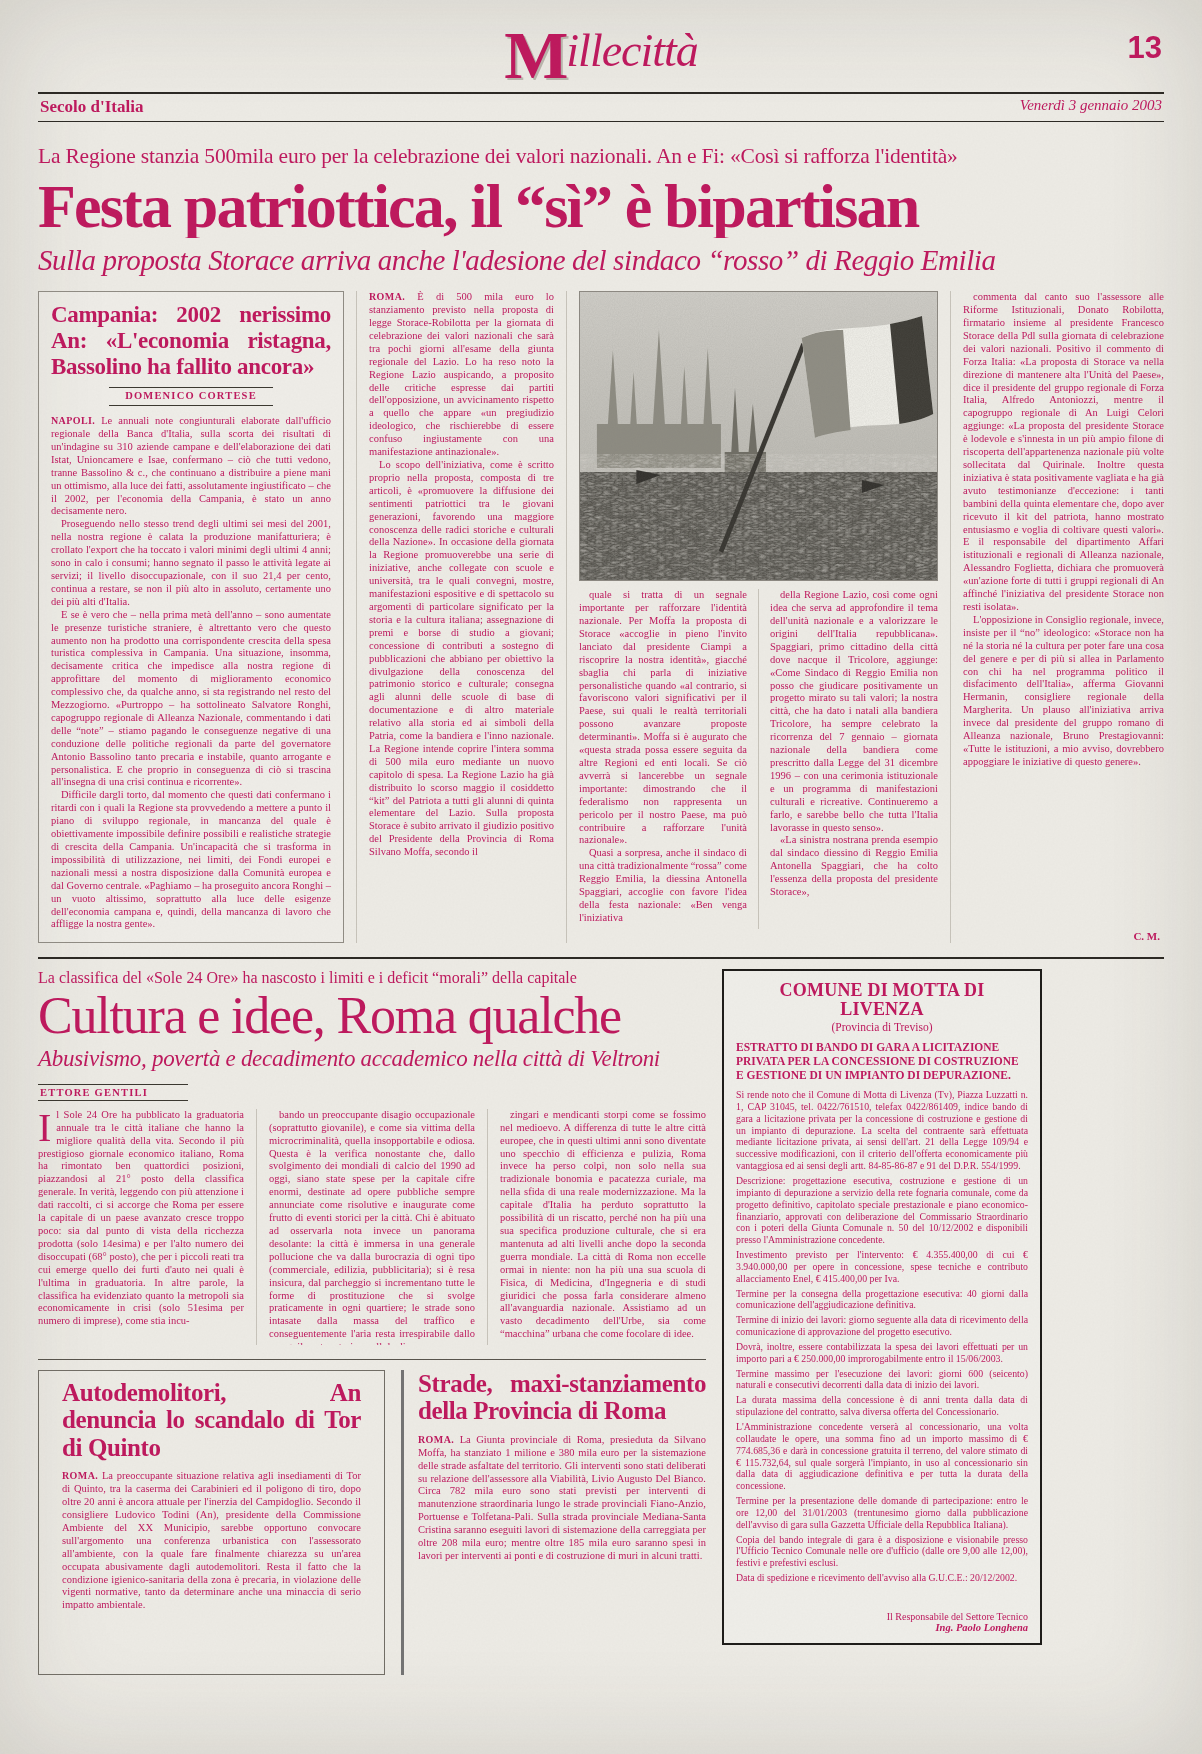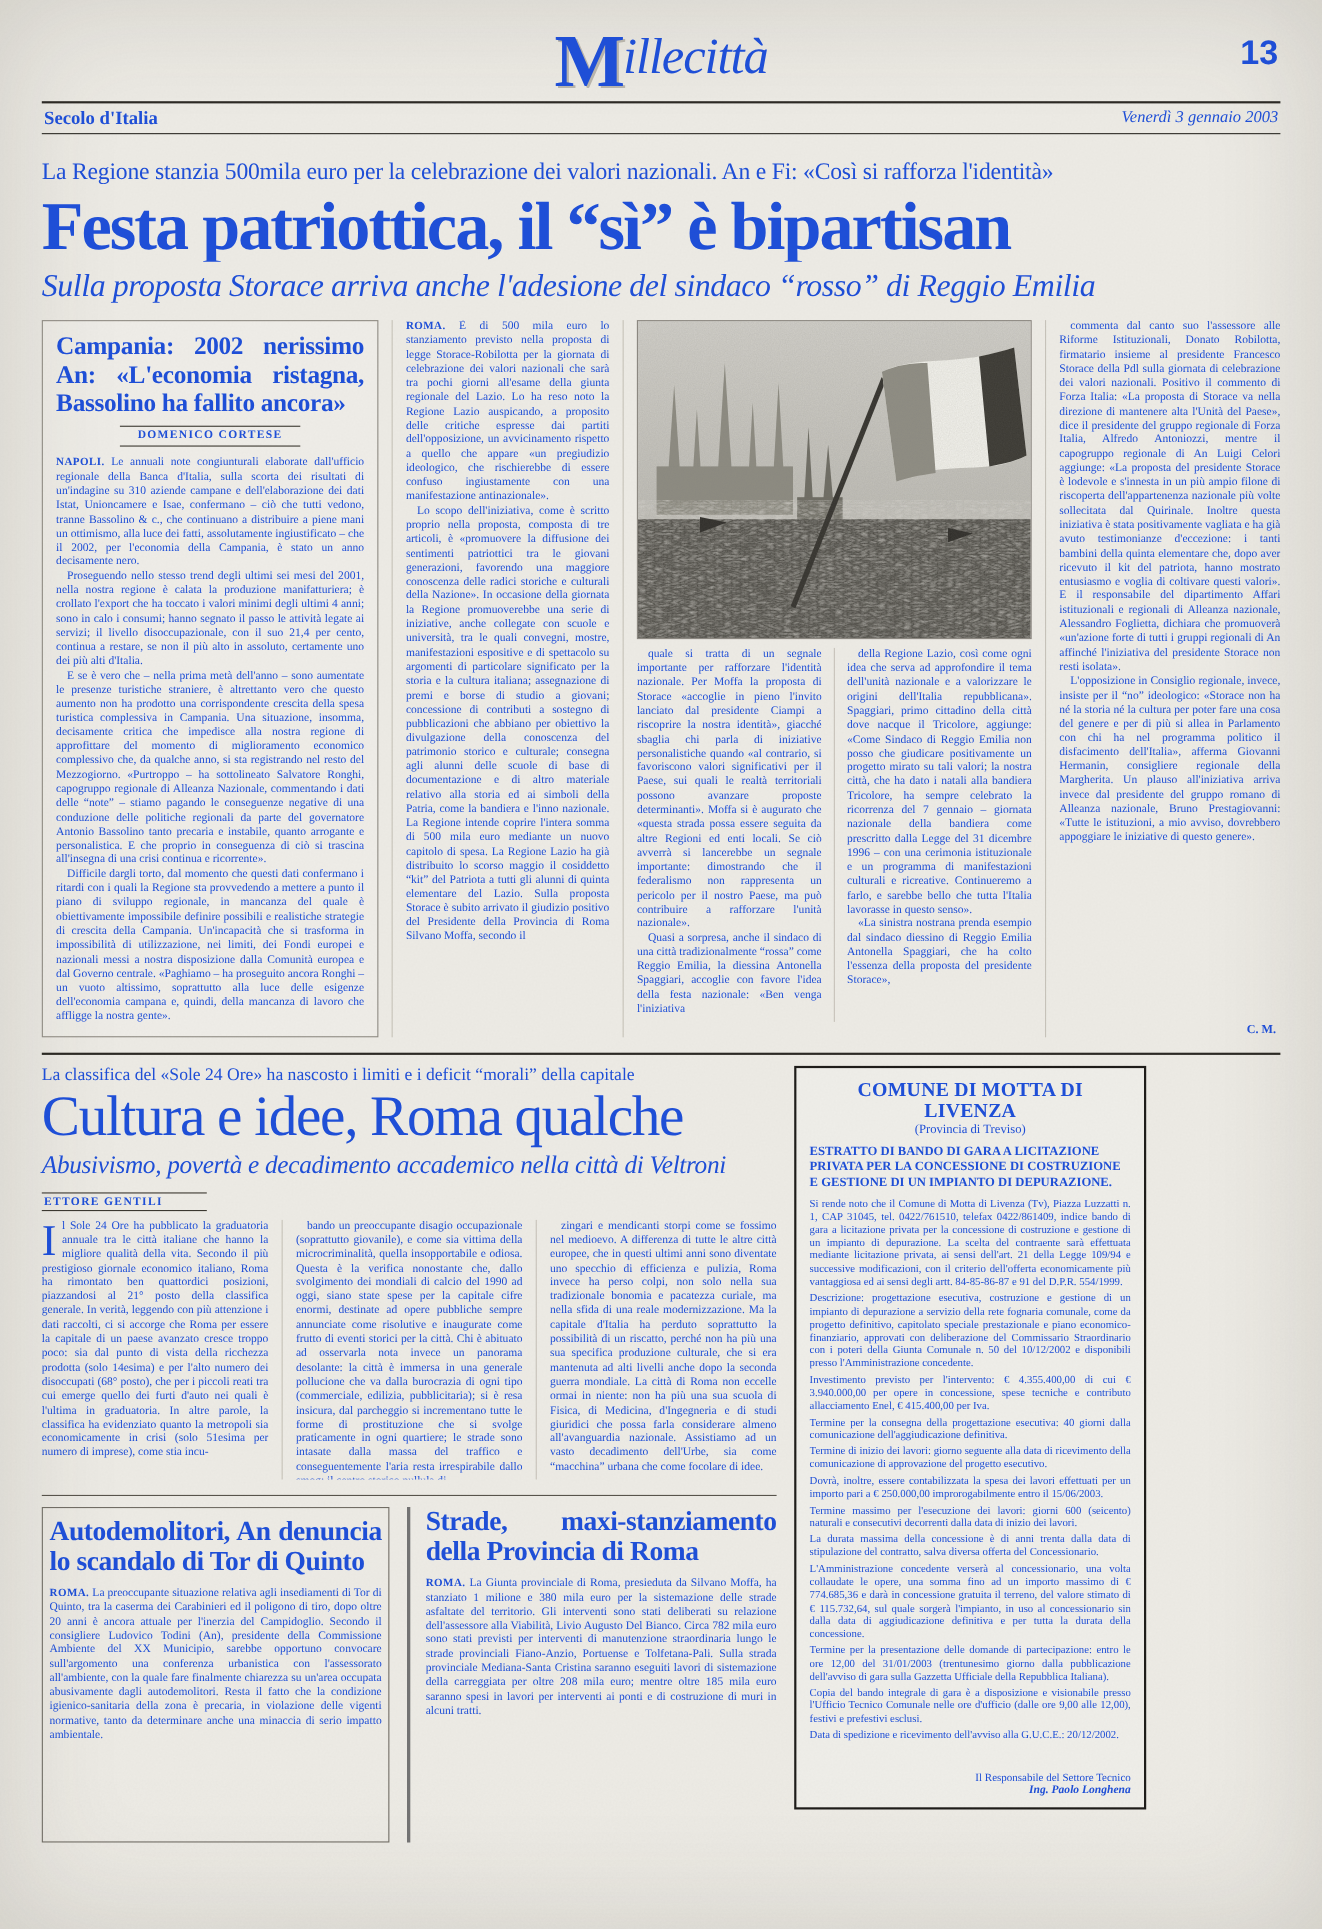--- a/index.html
+++ b/index.html
@@ -1,30 +1,30 @@
 <!DOCTYPE html>
 <html lang="it"><head>
 <meta charset="utf-8">
 <title>Secolo d'Italia — Millecittà — p.13</title>
 <style>
   *{margin:0;padding:0;box-sizing:border-box}
   html,body{background:#77756f}
   .page{position:relative;width:1202px;height:1754px;margin:0 auto;background:#edebe5;
-        color:#1d4ed8;font-family:"Liberation Serif",serif;padding:0 38px;overflow:hidden;
+        color:#be185d;font-family:"Liberation Serif",serif;padding:0 38px;overflow:hidden;
         box-shadow:inset 0 0 110px rgba(60,54,42,.16)}
   .grain{position:absolute;inset:0;width:1202px;height:1754px;opacity:.05;pointer-events:none;z-index:50}
 
   
   .masthead{position:relative;text-align:center;padding-top:24px;height:92px}
   .mast-M{font-size:68px;font-weight:bold;line-height:.8;vertical-align:-12px;
           text-shadow:2px 2px 0 #b9b5ac;letter-spacing:-2px}
   .mast-rest{font-size:46px;font-style:italic;letter-spacing:-1px}
   .page-num{position:absolute;right:2px;top:30px;font-size:31px;font-weight:bold;font-family:"Liberation Sans",sans-serif}
 
-  .dateline{display:flex;justify-content:space-between;align-items:center;
+  .dateline{display:flex;justify-content:space-between;align-items:flex-start;
             border-top:2px solid #2b2残823;border-top:2px solid #2b2823;border-bottom:1px solid #2b2823;
             padding:3px 2px;height:30px}
   .paper-name{font-weight:bold;font-size:17px}
   .paper-date{font-style:italic;font-size:15px}
 
   
   .kicker{margin-top:22px;font-size:21.5px;white-space:nowrap;overflow:hidden;letter-spacing:-.2px}
   .headline{font-size:62px;font-weight:bold;letter-spacing:-1.8px;line-height:1.02;margin:6px 0 2px;white-space:nowrap;overflow:hidden}
   .deck{font-style:italic;font-size:29px;margin:6px 0 14px;letter-spacing:-.4px}
 
@@ -60,21 +60,21 @@
   .deck2{font-style:italic;font-size:23px;margin:2px 0 10px;letter-spacing:-.3px}
   .byline2{margin:0 0 8px}
   .byline2 span{display:inline-block;border-top:1px solid #3a372f;border-bottom:1px solid #3a372f;
                 padding:2px 40px 2px 2px;font-weight:bold;font-size:10.5px;letter-spacing:1.2px}
   .cult-cols{display:flex;height:236px}
   .cult-cols>div{flex:1;overflow:hidden}
   .cult-cols>div+div{border-left:1px solid #c7c3ba;padding-left:12px;margin-left:12px}
   .dropcap{float:left;font-size:40px;line-height:.82;padding:3px 5px 0 0}
 
   .bottom-arts{display:flex;margin-top:14px;border-top:1px solid #57534b;padding-top:10px;height:316px}
-  .auto-box{width:316px;flex:none;border:1px solid #716d65;padding:8px 6px;overflow:hidden}
+  .auto-box{width:347px;flex:none;border:1px solid #716d65;padding:8px 23px;overflow:hidden}
   .auto-box h3,.strade h3{font-size:25px;line-height:1.1;letter-spacing:-.4px;margin-bottom:9px}
   .strade{flex:1;margin-left:16px;padding-left:14px;border-left:3px solid #737373;overflow:hidden}
 
   .notice{width:320px;flex:none;margin-left:16px;border:2px solid #1d1b18;padding:10px 12px;height:676px;
           display:flex;flex-direction:column;background:rgba(255,255,255,.15)}
   .notice h3{font-size:18px;text-align:center;letter-spacing:.2px;line-height:1.05}
   .prov{text-align:center;font-size:11.5px;margin:2px 0 7px}
   .nhead{font-weight:bold;font-size:11.5px;line-height:1.22;margin-bottom:7px;text-transform:uppercase}
   .nbody{font-size:9.8px;line-height:1.21;text-align:justify;flex:1;overflow:hidden;hyphens:auto}
   .nbody p{margin:0 0 3px;text-indent:0}

